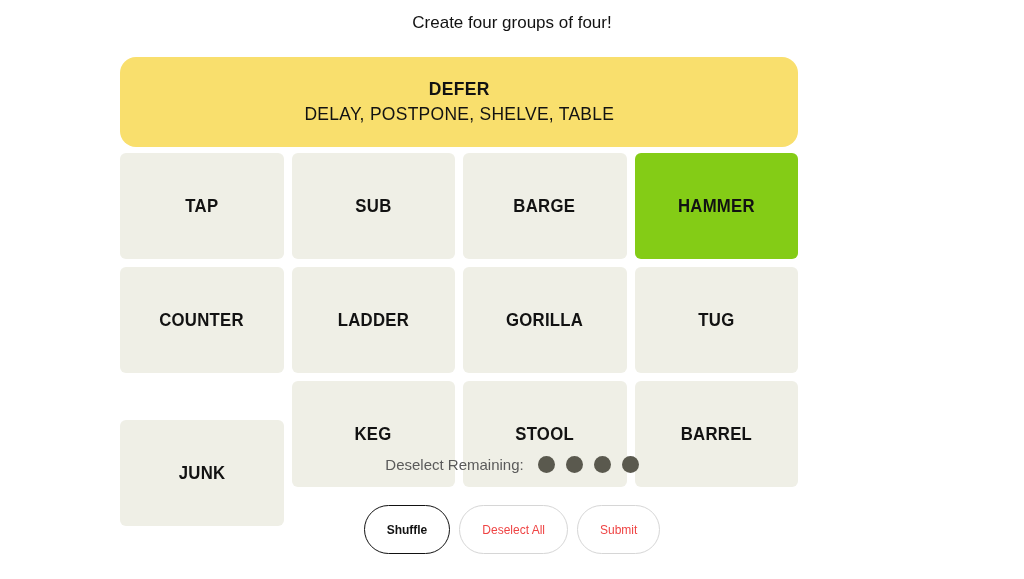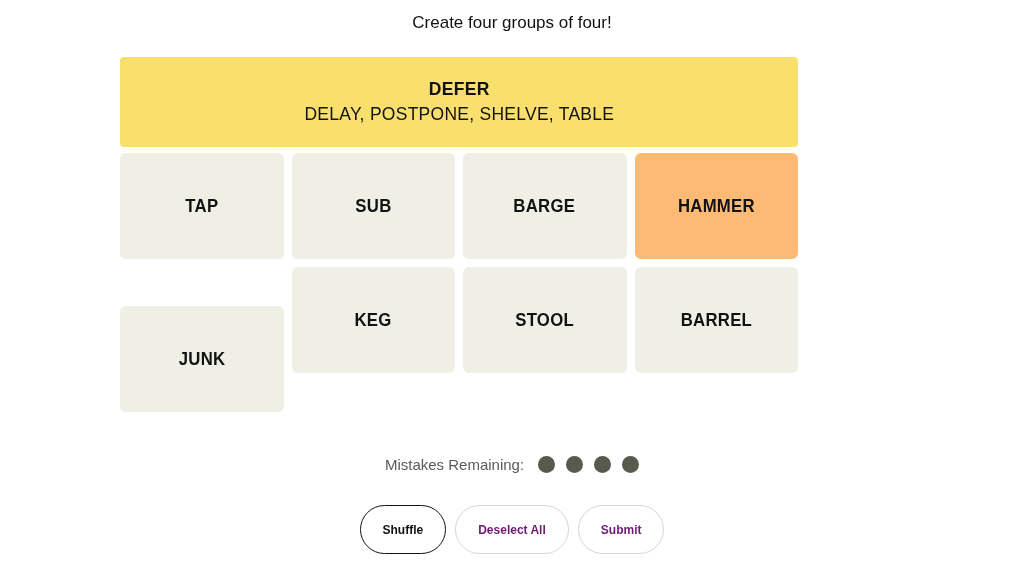--- a/index.html
+++ b/index.html
@@ -31,21 +31,21 @@
   }
   .board {
     position: absolute;
     left: 120px;
     top: 57px;
     width: 678px;
   }
   .solved-row {
     width: 678px;
     height: 90px;
-    border-radius: 4px;
+    border-radius: 16px;
     display: flex;
     flex-direction: column;
     align-items: center;
     justify-content: center;
     margin-bottom: 6px;
   }
   .solved-title {
     font-family: "Liberation Sans Narrow", "Liberation Sans", sans-serif;
     font-weight: bold;
     font-size: 19px;
@@ -137,22 +137,22 @@
     box-sizing: border-box;
     cursor: pointer;
   }
   .ctrl-btn.enabled {
     border: 1.5px solid #121212;
     color: #121212;
     font-weight: bold;
   }
   .ctrl-btn.disabled {
     border: 1.5px solid #D6D6D6;
-    color: #701a75;
-    font-weight: bold;
+    color: #ef4444;
+    font-weight: normal;
     cursor: default;
   }
 </style>
 </head>
 <body>
 
 <div class="page">
 
   <div class="tagline">Create four groups of four!</div>
 
@@ -166,45 +166,59 @@
     <div class="grid-row">
       <div class="tile" style="background: rgb(239, 239, 230);">
         <span class="tile-label">TAP</span>
       </div>
       <div class="tile" style="background: rgb(239, 239, 230);">
         <span class="tile-label">SUB</span>
       </div>
       <div class="tile" style="background: rgb(239, 239, 230);">
         <span class="tile-label">BARGE</span>
       </div>
-      <div class="tile" style="background: #fdba74;">
+      <div class="tile" style="background: #84cc16;">
         <span class="tile-label">HAMMER</span>
       </div>
     </div>
 
+    <div class="grid-row">
+      <div class="tile" style="background: rgb(239, 239, 230);">
+        <span class="tile-label">COUNTER</span>
+      </div>
+      <div class="tile" style="background: rgb(239, 239, 230);">
+        <span class="tile-label">LADDER</span>
+      </div>
+      <div class="tile" style="background: rgb(239, 239, 230);">
+        <span class="tile-label">GORILLA</span>
+      </div>
+      <div class="tile" style="background: rgb(239, 239, 230);">
+        <span class="tile-label">TUG</span>
+      </div>
+    </div>
 
     <div class="grid-row">
       <div class="tile" style="background: rgb(239, 239, 230); margin-top: 39px;">
         <span class="tile-label">JUNK</span>
       </div>
       <div class="tile" style="background: rgb(239, 239, 230);">
         <span class="tile-label">KEG</span>
       </div>
       <div class="tile" style="background: rgb(239, 239, 230);">
         <span class="tile-label">STOOL</span>
       </div>
       <div class="tile" style="background: rgb(239, 239, 230);">
         <span class="tile-label">BARREL</span>
       </div>
     </div>
 
   </div>
 
   <div class="mistakes">
-    <span class="mistakes-label">Mistakes Remaining:</span>
+    <span class="mistakes-label">Deselect Remaining:</span>
     <span class="dots">
       <span class="dot" style="background: rgb(90, 89, 78);"></span>
       <span class="dot" style="background: rgb(90, 89, 78);"></span>
       <span class="dot" style="background: rgb(90, 89, 78);"></span>
       <span class="dot" style="background: rgb(90, 89, 78);"></span>
     </span>
   </div>
 
   <div class="controls">
     <button class="ctrl-btn enabled">Shuffle</button>

